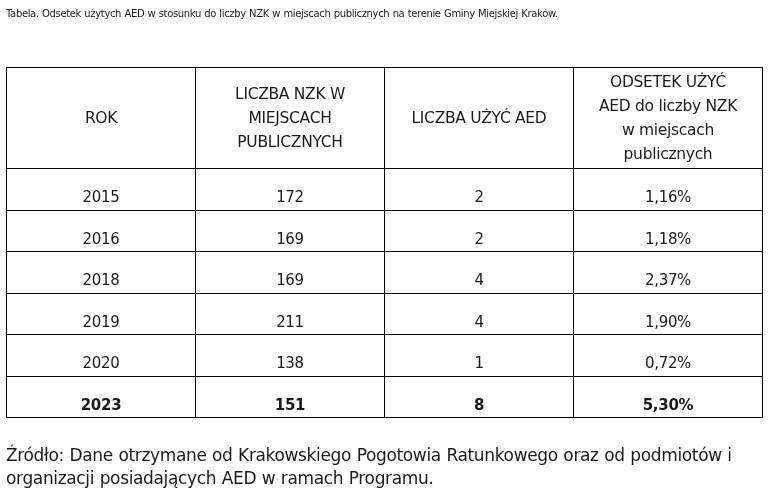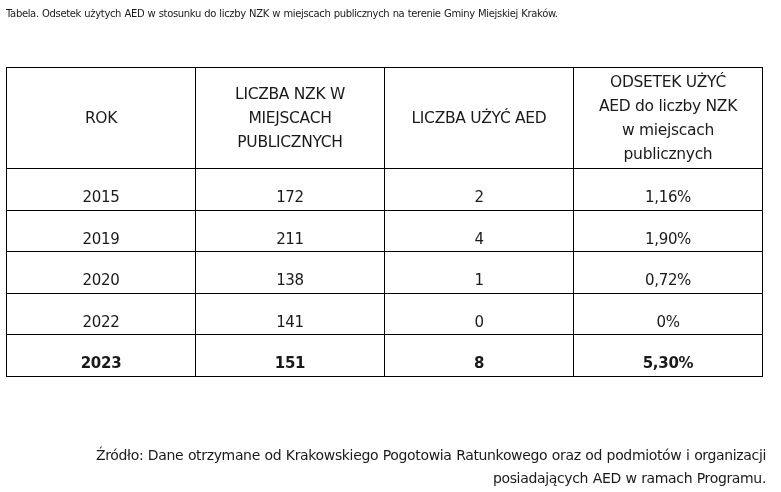--- a/index.html
+++ b/index.html
@@ -58,25 +58,24 @@
     }
     .col1 { width: 189px; }
     .col2 { width: 189px; }
     .col3 { width: 189px; }
     .col4 { width: 189px; }
     .source {
       position: absolute;
       left: 6px;
       top: 444px;
       width: 760px;
-      font-size: 14px;
+      font-size: 17px;
       line-height: 23px;
       letter-spacing: -0.35px;
       word-spacing: 0.5px;
-      text-align: right;
     }
   </style>
 </head>
 <body>
 
 <div class="caption">Tabela. Odsetek użytych AED w stosunku do liczby NZK w miejscach publicznych na terenie Gminy Miejskiej Kraków.</div>
 
 <table class="data-table">
   <colgroup>
     <col class="col1">
@@ -93,36 +92,42 @@
     </tr>
   </thead>
   <tbody id="tbody">
     <tr>
         <td>2015</td>
         <td>172</td>
         <td>2</td>
         <td>1,16%</td>
       </tr>
     <tr>
+        <td>2016</td>
+        <td>169</td>
+        <td>2</td>
+        <td>1,18%</td>
+      </tr>
+    <tr>
+        <td>2018</td>
+        <td>169</td>
+        <td>4</td>
+        <td>2,37%</td>
+      </tr>
+    <tr>
         <td>2019</td>
         <td>211</td>
         <td>4</td>
         <td>1,90%</td>
       </tr>
     <tr>
         <td>2020</td>
         <td>138</td>
         <td>1</td>
         <td>0,72%</td>
-      </tr>
-    <tr>
-        <td>2022</td>
-        <td>141</td>
-        <td>0</td>
-        <td>0%</td>
       </tr>
     <tr class="bold">
         <td>2023</td>
         <td>151</td>
         <td>8</td>
         <td>5,30%</td>
       </tr>
   </tbody>
 </table>
 

